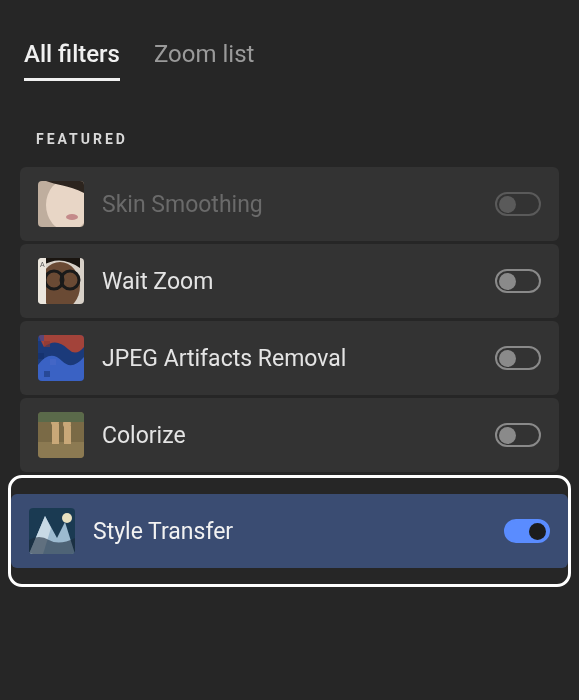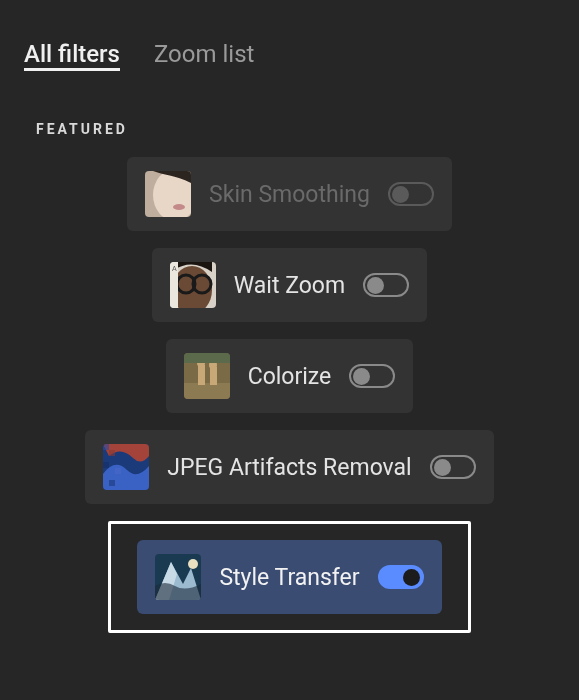--- a/index.html
+++ b/index.html
@@ -15,42 +15,42 @@
     padding: 40px 20px 20px 20px;
   }
   .tabs {
     display: flex;
     gap: 34px;
     padding-left: 4px;
   }
   .tab {
     font-size: 24px;
     color: #9a9a9a;
+    padding-bottom: 10px;
     cursor: pointer;
     font-weight: 400;
   }
   .tab.active {
     color: #f0f0f0;
     border-bottom: 3px solid #f0f0f0;
     font-weight: 500;
   }
   .section-title {
     margin-top: 50px;
     margin-bottom: 20px;
     font-size: 14px;
     font-weight: 700;
     letter-spacing: 3px;
     color: #d9d9d9;
     padding-left: 16px;
   }
   .filter-list {
     display: flex;
     flex-direction: column;
-    gap: 17px;
-    align-items: center;
+    gap: 3px;
   }
   .filter-item {
     display: flex;
     align-items: center;
     background: #333333;
     border-radius: 6px;
     padding: 14px 18px;
     gap: 18px;
     position: relative;
   }
@@ -103,22 +103,22 @@
     border-color: #5a8cff;
   }
   .filter-item.selected .toggle .knob {
     background: #1c1c1c;
     left: auto;
     right: 4px;
   }
 
   .highlight-box {
     border: 3px solid #ffffff;
-    border-radius: 2px;
-    padding: 16px 26px;
+    border-radius: 14px;
+    padding: 16px 0;
     margin: 0 -12px;
   }
 
   
   .thumb svg { width: 100%; height: 100%; display: block; }
 </style>
 </head>
 <body>
 
 <div class="panel">
@@ -155,39 +155,20 @@
           <ellipse cx="22" cy="28" rx="20" ry="24" fill="#6a4a34"></ellipse>
           <circle cx="16" cy="22" r="9" fill="none" stroke="#1a1a1a" stroke-width="3"></circle>
           <circle cx="32" cy="22" r="9" fill="none" stroke="#1a1a1a" stroke-width="3"></circle>
           <line x1="25" y1="22" x2="23" y2="22" stroke="#1a1a1a" stroke-width="3"></line>
           <path d="M4 8 Q22 -4 42 10 L42 0 L4 0 Z" fill="#1a1510"></path>
           <rect x="0" y="0" width="8" height="46" fill="#ece7de"></rect>
           <text x="2" y="9" font-size="7" fill="#5a5a5a" font-family="sans-serif">A</text>
         </svg>
       </div>
       <div class="filter-label">Wait Zoom</div>
-      <div class="toggle">
-        <div class="track"></div>
-          <div class="knob"></div>
-      </div>
-    </div>
-
-    <div class="filter-item">
-      <div class="thumb">
-        <svg viewBox="0 0 46 46">
-          <rect width="46" height="46" fill="#7a6a46"></rect>
-          <rect x="0" y="30" width="46" height="16" fill="#8c7a52"></rect>
-          <rect x="14" y="12" width="7" height="20" fill="#c9a878"></rect>
-          <circle cx="17" cy="10" r="4" fill="#c9a878"></circle>
-          <rect x="26" y="14" width="7" height="18" fill="#c9a878"></rect>
-          <circle cx="29" cy="12" r="4" fill="#c9a878"></circle>
-          <rect x="0" y="0" width="46" height="10" fill="#5a6a4a"></rect>
-        </svg>
-      </div>
-      <div class="filter-label">Colorize</div>
       <div class="toggle">
         <div class="track"></div>
           <div class="knob"></div>
       </div>
     </div>
 
     <div class="filter-item">
       <div class="thumb">
         <svg viewBox="0 0 46 46">
           <rect width="46" height="46" fill="#1b3a7a"></rect>
@@ -197,20 +178,39 @@
           <g opacity="0.6">
             <rect x="0" y="0" width="6" height="6" fill="#2a4aa0"></rect>
             <rect x="6" y="6" width="6" height="6" fill="#8a3a34"></rect>
             <rect x="0" y="18" width="6" height="6" fill="#14306a"></rect>
             <rect x="12" y="24" width="6" height="6" fill="#4a6ac8"></rect>
             <rect x="6" y="36" width="6" height="6" fill="#1b3a7a"></rect>
           </g>
         </svg>
       </div>
       <div class="filter-label">JPEG Artifacts Removal</div>
+      <div class="toggle">
+        <div class="track"></div>
+          <div class="knob"></div>
+      </div>
+    </div>
+
+    <div class="filter-item">
+      <div class="thumb">
+        <svg viewBox="0 0 46 46">
+          <rect width="46" height="46" fill="#7a6a46"></rect>
+          <rect x="0" y="30" width="46" height="16" fill="#8c7a52"></rect>
+          <rect x="14" y="12" width="7" height="20" fill="#c9a878"></rect>
+          <circle cx="17" cy="10" r="4" fill="#c9a878"></circle>
+          <rect x="26" y="14" width="7" height="18" fill="#c9a878"></rect>
+          <circle cx="29" cy="12" r="4" fill="#c9a878"></circle>
+          <rect x="0" y="0" width="46" height="10" fill="#5a6a4a"></rect>
+        </svg>
+      </div>
+      <div class="filter-label">Colorize</div>
       <div class="toggle">
         <div class="track"></div>
           <div class="knob"></div>
       </div>
     </div>
 
     <div class="highlight-box">
       <div class="filter-item selected">
         <div class="thumb">
           <svg viewBox="0 0 46 46">

